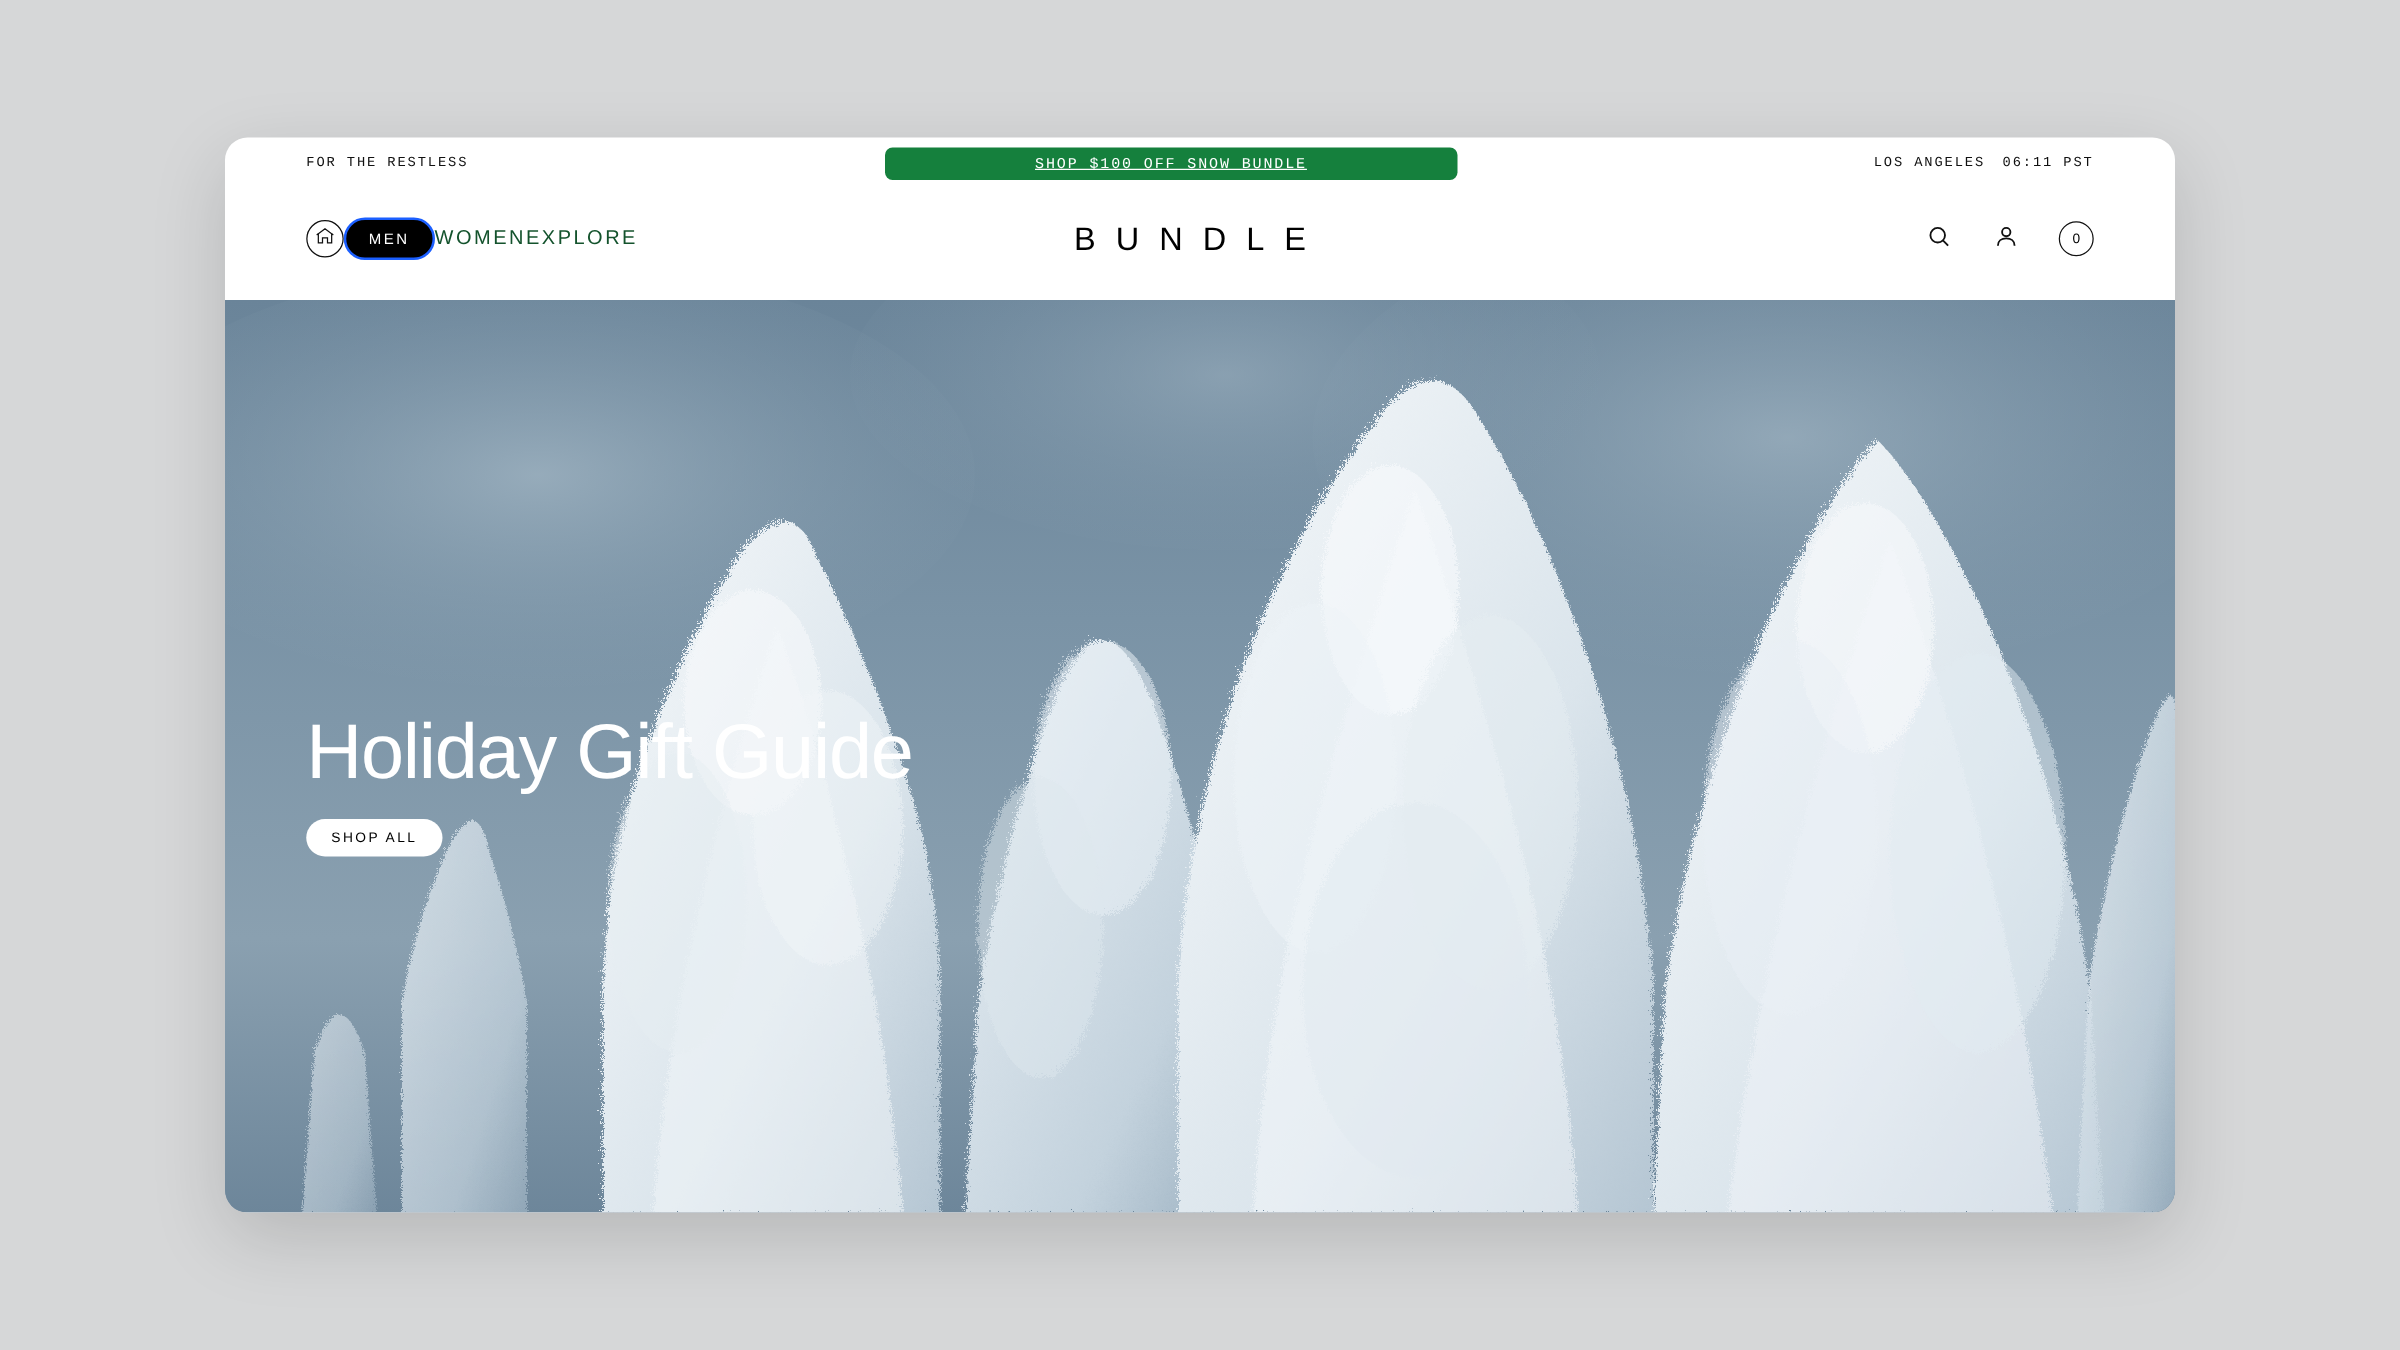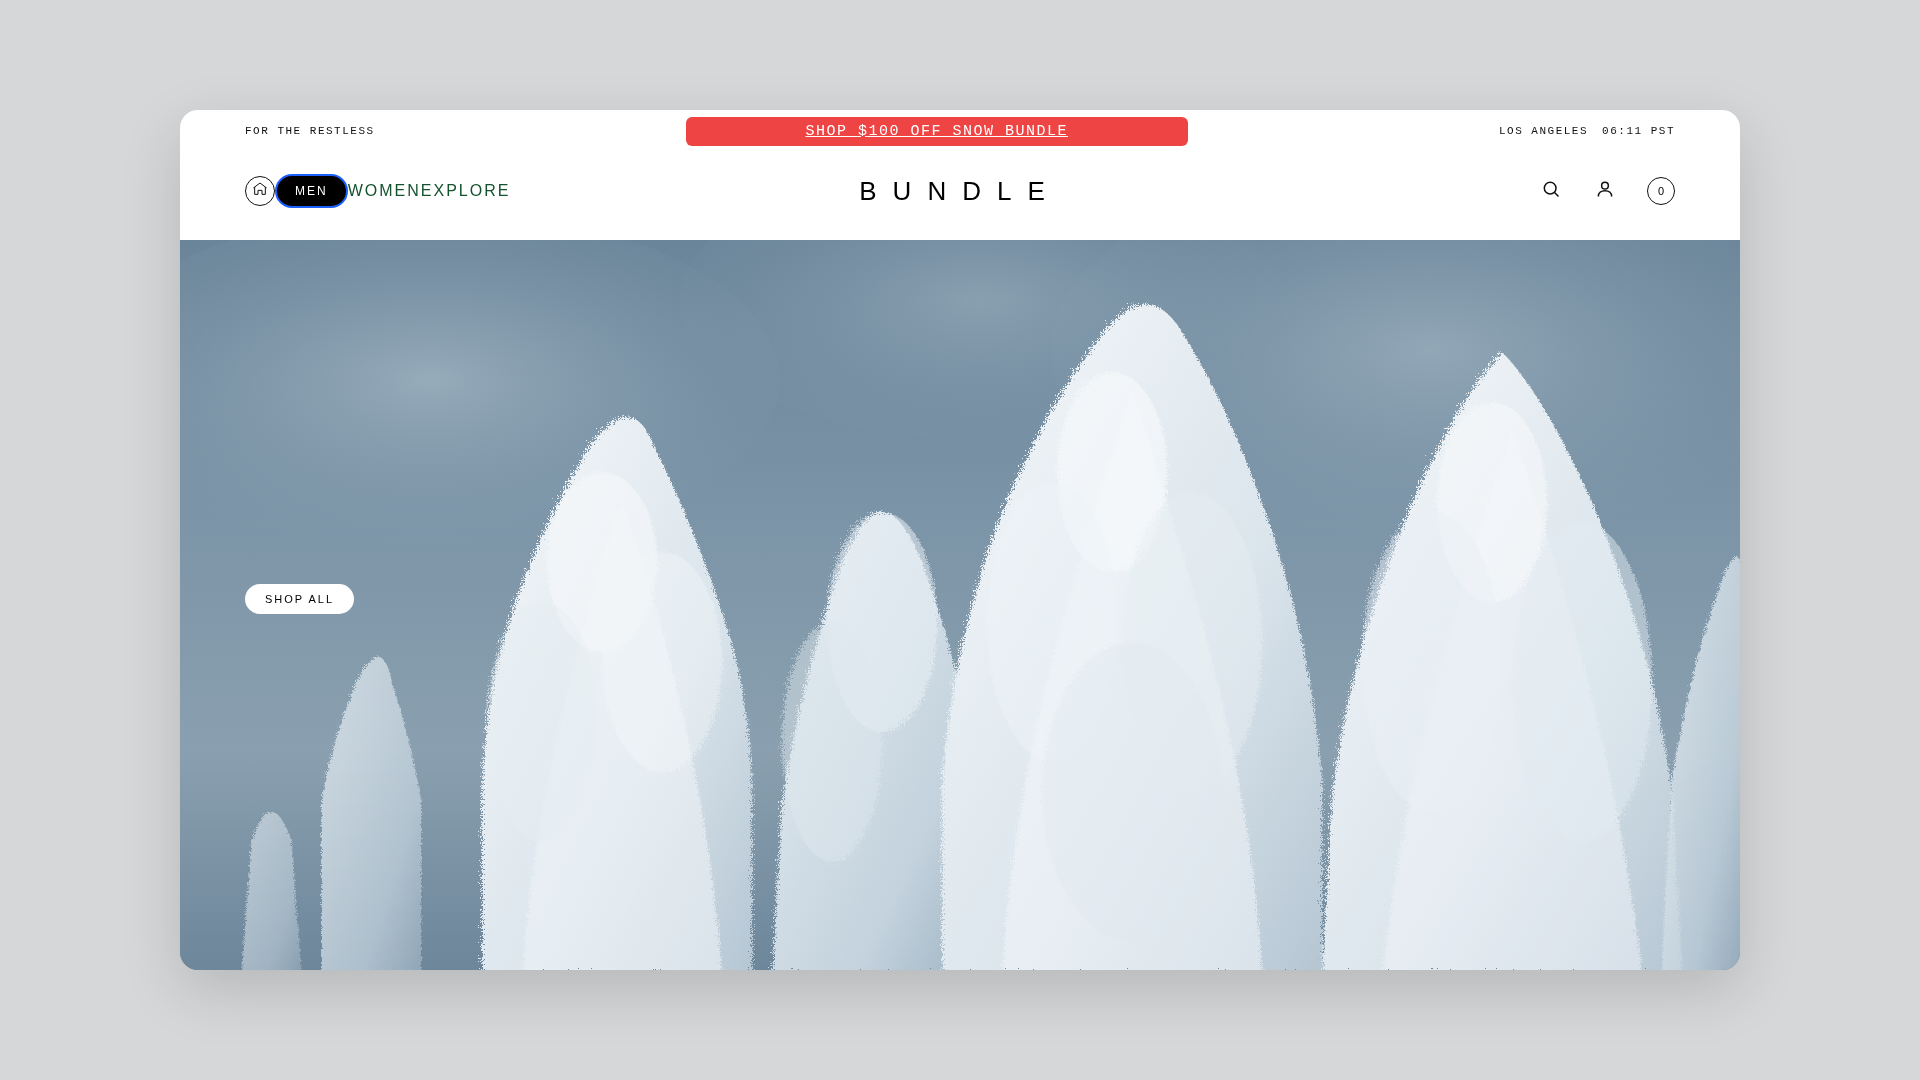--- a/index.html
+++ b/index.html
@@ -30,25 +30,25 @@
       padding: 0 65px;
       height: 42px;
     }
     .tagline {
       font-family: 'Courier New', monospace;
       font-size: 11px;
       letter-spacing: 1.5px;
       color: #111;
     }
     .promo-banner {
-      background: #ef4444;
+      background: #15803d;
       color: #fff;
       padding: 6px 120px;
       border-radius: 6px;
-      font-size: 15px;
+      font-size: 12px;
       letter-spacing: 1.5px;
       font-family: 'Courier New', monospace;
     }
     .promo-banner a { color: #fff; text-decoration: underline; }
     .location-time {
       font-family: 'Courier New', monospace;
       font-size: 11px;
       letter-spacing: 1.5px;
       color: #111;
       display: flex;
@@ -301,19 +301,20 @@
         <ellipse cx="1250" cy="420" rx="70" ry="150" fill="#e9f0f5" opacity="0.5"></ellipse>
         <ellipse cx="1400" cy="440" rx="70" ry="160" fill="#e2ebf1" opacity="0.5"></ellipse>
       </g>
 
       <g filter="url(#rough)">
         <path d="M1480 730 L1490 540 Q1510 420 1540 340 Q1560 290 1560 340 L1560 730 Z" fill="url(#treeMid)" opacity="0.85"></path>
       </g>
     </svg>
 
     <div class="hero-content">
+      <h1 class="hero-title">Holiday Gift Guide</h1>
       <button class="shop-all-btn">
         <span>SHOP ALL</span>
       </button>
     </div>
   </div>
 
 </div>
 
 </body></html>

